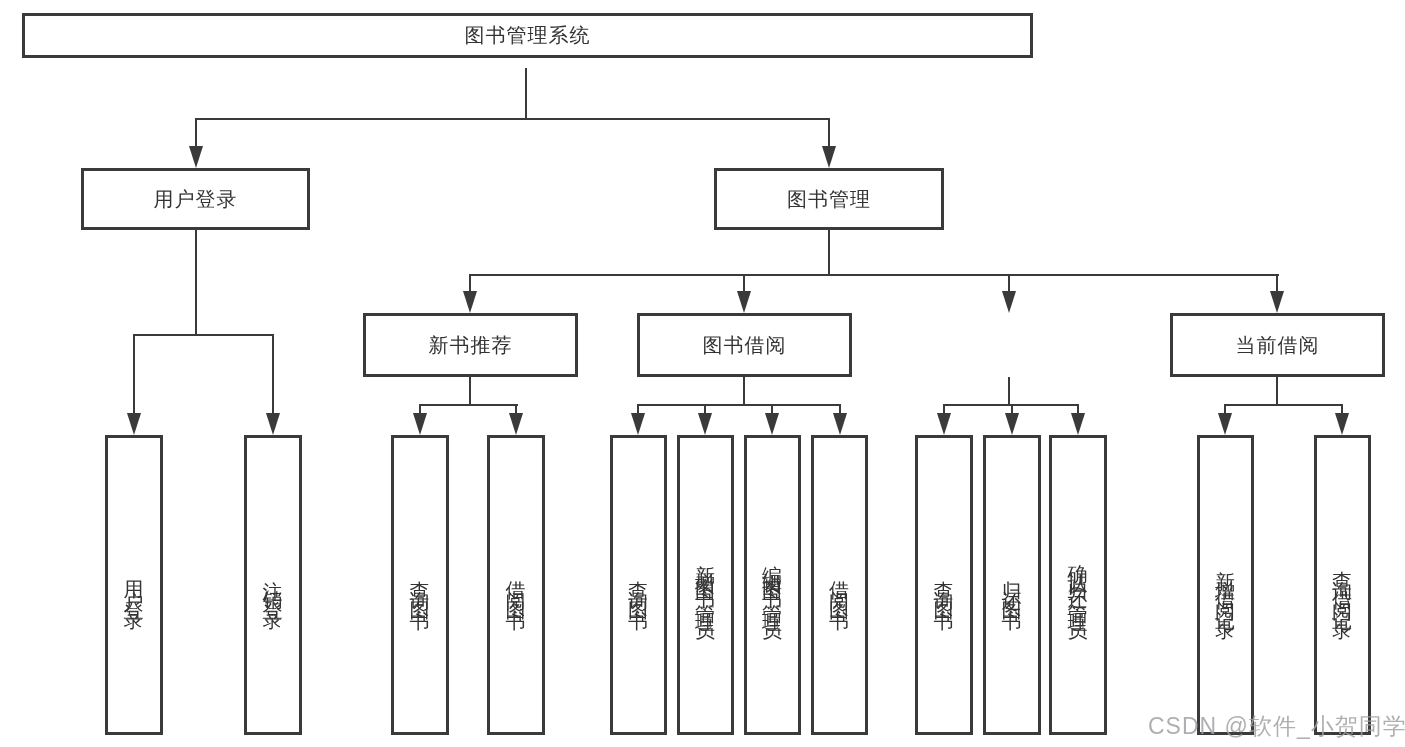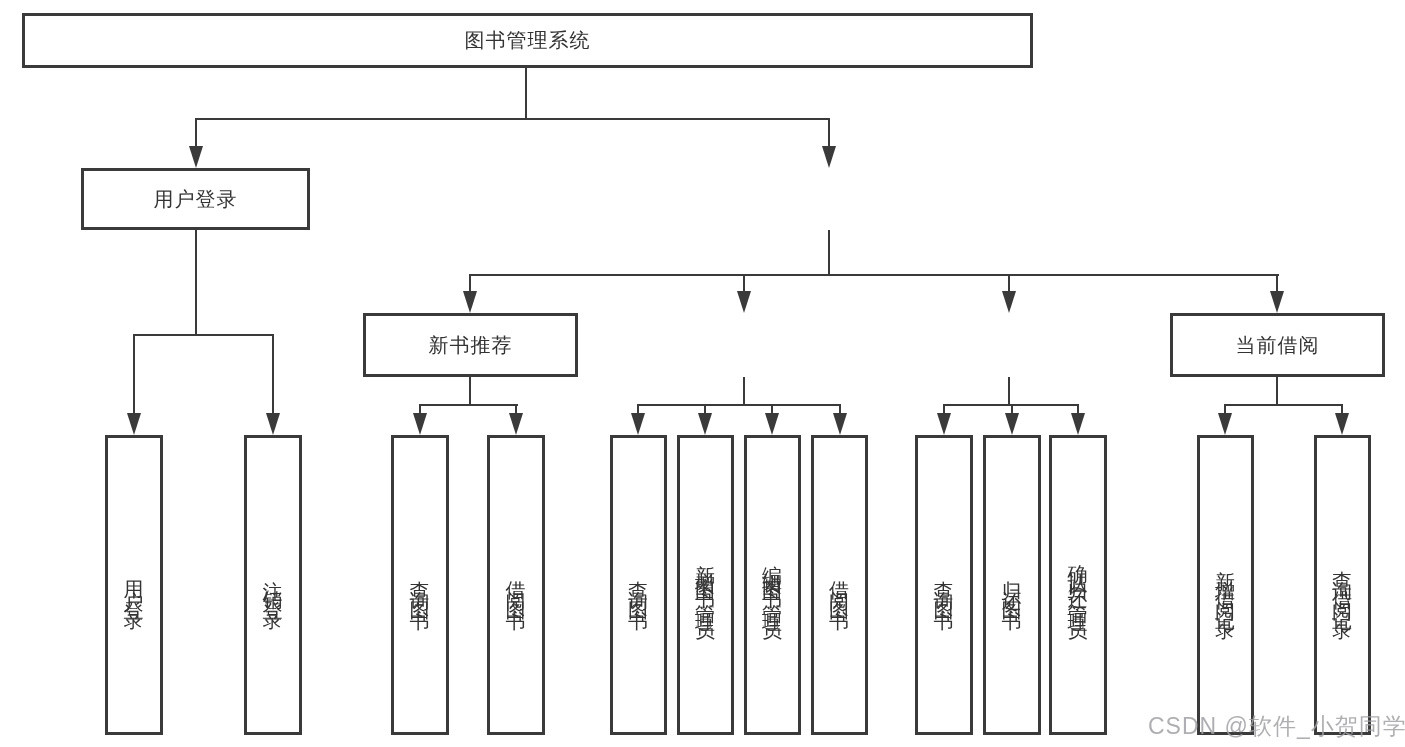--- a/index.html
+++ b/index.html
@@ -56,33 +56,36 @@
     z-index:10;
     letter-spacing:1px;
     white-space:nowrap;
   }
 </style>
 </head>
 <body>
 
 <div id="stage">
 
-  <div class="node" style="left:22px; top:13px; width:1011px; height:55px;">
+  <div class="node" style="left:22px; top:13px; width:1011px; height:45px;">
     <span>图书管理系统</span>
   </div>
 
   <div class="line" style="left:525px; top:68px; width:2px; height:51px;"></div>
   <div class="line" style="left:195px; top:118px; width:635px; height:2px;"></div>
   <div class="line" style="left:195px; top:118px; width:2px; height:31px;"></div>
   <div class="arrow" style="left:189px; top:146px;"></div>
   <div class="line" style="left:828px; top:118px; width:2px; height:31px;"></div>
   <div class="arrow" style="left:822px; top:146px;"></div>
 
   <div class="node" style="left:81px; top:168px; width:229px; height:62px;">
     <span>用户登录</span>
+  </div>
+  <div class="node" style="left:714px; top:168px; width:230px; height:62px;">
+    <span>图书管理</span>
   </div>
 
   <div class="line" style="left:195px; top:230px; width:2px; height:106px;"></div>
   <div class="line" style="left:133px; top:334px; width:141px; height:2px;"></div>
   <div class="line" style="left:133px; top:334px; width:2px; height:81px;"></div>
   <div class="arrow" style="left:127px; top:413px;"></div>
   <div class="line" style="left:272px; top:334px; width:2px; height:81px;"></div>
   <div class="arrow" style="left:266px; top:413px;"></div>
 
   <div class="line" style="left:828px; top:230px; width:2px; height:46px;"></div>
@@ -91,20 +94,23 @@
   <div class="arrow" style="left:463px; top:291px;"></div>
   <div class="line" style="left:743px; top:274px; width:2px; height:20px;"></div>
   <div class="arrow" style="left:737px; top:291px;"></div>
   <div class="line" style="left:1008px; top:274px; width:2px; height:20px;"></div>
   <div class="arrow" style="left:1002px; top:291px;"></div>
   <div class="line" style="left:1276px; top:274px; width:2px; height:20px;"></div>
   <div class="arrow" style="left:1270px; top:291px;"></div>
 
   <div class="node" style="left:363px; top:313px; width:215px; height:64px;">
     <span>新书推荐</span>
+  </div>
+  <div class="node" style="left:637px; top:313px; width:215px; height:64px;">
+    <span>图书借阅</span>
   </div>
   <div class="node" style="left:1170px; top:313px; width:215px; height:64px;">
     <span>当前借阅</span>
   </div>
 
   <div class="line" style="left:469px; top:377px; width:2px; height:29px;"></div>
   <div class="line" style="left:419px; top:404px; width:99px; height:2px;"></div>
   <div class="line" style="left:419px; top:404px; width:2px; height:12px;"></div>
   <div class="arrow" style="left:413px; top:413px;"></div>
   <div class="line" style="left:515px; top:404px; width:2px; height:12px;"></div>

